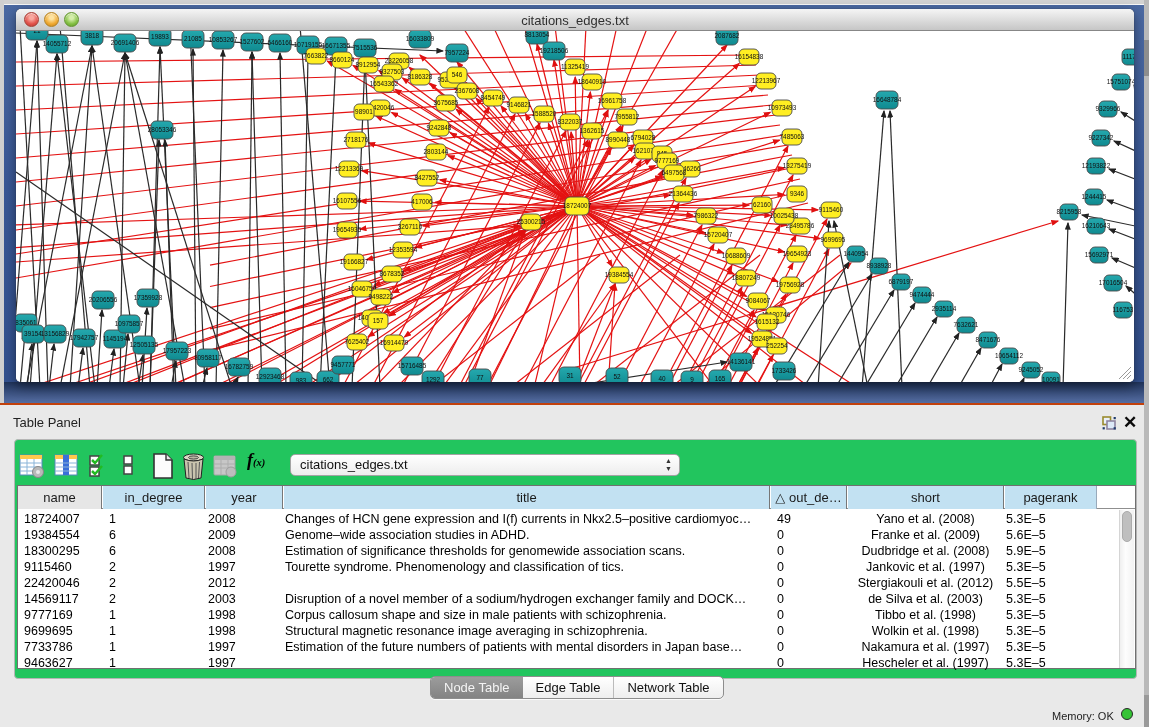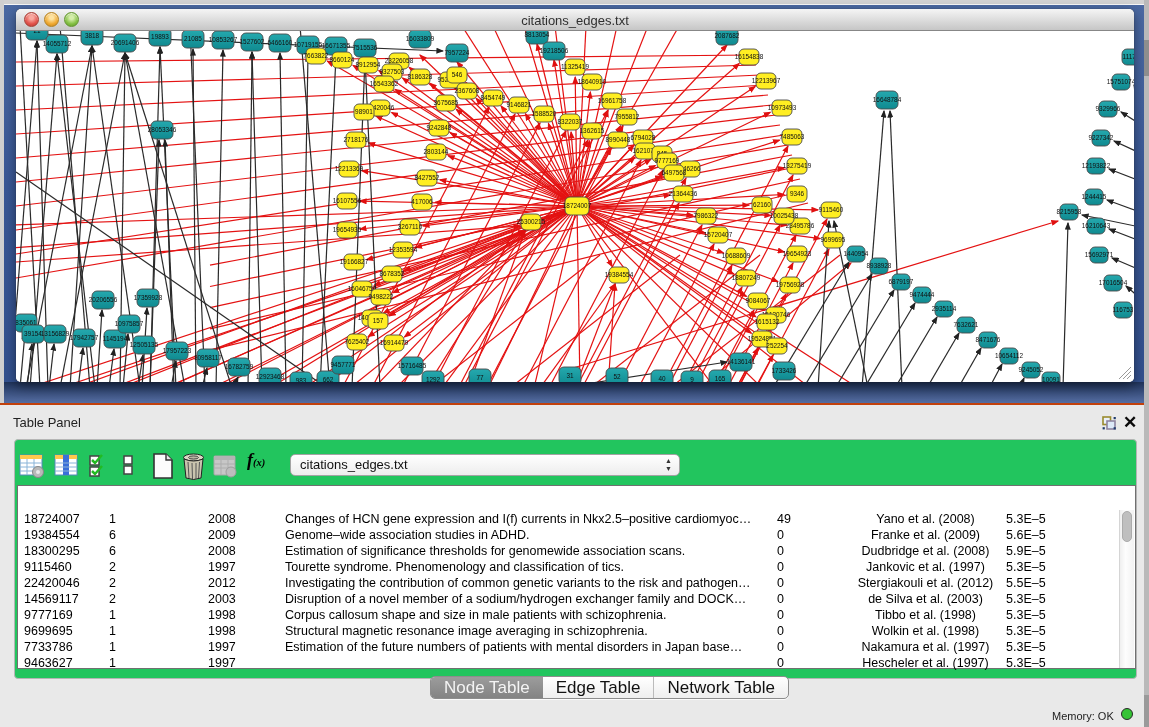--- a/index.html
+++ b/index.html
@@ -35,21 +35,21 @@
 .c1 {left:6px;width:80px;}
 .c2 {left:91px;width:95px;}
 .c3 {left:190px;width:75px;}
 .c4 {left:267px;width:484px;}
 .c5 {left:759px;width:70px;}
 .c6 {left:829px;width:157px;text-align:center;}
 .c7 {left:988px;width:92px;}
 #vscroll {position:absolute;right:1px;top:24px;width:15px;height:158px;background:linear-gradient(90deg,#efefef,#fdfdfd 40%,#f2f2f2);border-left:1px solid #d5d5d5;}
 #vthumb {position:absolute;left:2px;top:1px;width:10px;height:31px;background:#bfbfbf;border:1px solid #ababab;border-radius:5px;}
 #tabs {position:absolute;left:430px;top:271px;height:23px;display:flex;border:1px solid #8d8d8d;border-radius:5px;overflow:hidden;background:linear-gradient(#fff,#eee);box-shadow:0 1px 0 rgba(255,255,255,.8);}
-.tab {height:23px;line-height:22px;font-size:17px;padding:0 13px;color:#111;}
+.tab {height:23px;line-height:22px;font-size:13px;padding:0 13px;color:#111;}
 .tab.sel {background:linear-gradient(#9c9c9c,#818181);color:#f4f4f4;}
 .tsep {width:1px;height:23px;background:#bbb;}
 #mem {position:absolute;left:1052px;top:710px;font-size:11px;color:#222;}
 #memdot {position:absolute;left:1121px;top:708px;width:12px;height:12px;border-radius:50%;background:#35c435;border:1.5px solid #2a2a2a;}
 </style></head>
 <body>
 <div id="stage">
 <div id="blue"></div>
 <div id="band"></div>
 <div id="topstrip"></div>
@@ -667,20 +667,29 @@
             <line x1="1" y1="11" x2="22" y2="11"></line>
             <line x1="1" y1="15" x2="22" y2="15"></line>
             <line x1="8" y1="7" x2="8" y2="22"></line>
             <line x1="15" y1="7" x2="15" y2="22"></line>
           </g>
       <circle cx="18" cy="19" r="5" fill="#bdbdbd" stroke="#9d9d9d"></circle>
     </svg>
     <div class="ticon" style="left:232px;top:10px;font-family:'Liberation Serif',serif;font-style:italic;"><span style="font-size:18px;font-weight:bold;">f</span><span style="font-size:10.5px;font-weight:bold;">(x)</span></div>
     <div id="combo">citations_edges.txt<div class="arr">▲<br>▼</div></div>
     <div id="tbl">
+      <div id="thead">
+        <span style="left:0;width:84px;background:#e6e6e6;">name</span>
+        <span style="left:85px;width:102px;">in_degree</span>
+        <span style="left:188px;width:77px;">year</span>
+        <span style="left:266px;width:486px;">title</span>
+        <span style="left:753px;width:76px;">△ out_de…</span>
+        <span style="left:830px;width:156px;">short</span>
+        <span style="left:987px;width:92px;border-right:1px solid #9ab;">pagerank</span>
+      </div>
       <div id="tbody">
 <div class="tr">
               <span class="c1">18724007</span>
               <span class="c2">1</span>
               <span class="c3">2008</span>
               <span class="c4">Changes of HCN gene expression and I(f) currents in Nkx2.5–positive cardiomyoc…</span>
               <span class="c5">49</span>
               <span class="c6">Yano et al. (2008)</span>
               <span class="c7">5.3E–5</span>
             </div>
@@ -708,21 +717,20 @@
               <span class="c3">1997</span>
               <span class="c4">Tourette syndrome. Phenomenology and classification of tics.</span>
               <span class="c5">0</span>
               <span class="c6">Jankovic et al. (1997)</span>
               <span class="c7">5.3E–5</span>
             </div>
 <div class="tr">
               <span class="c1">22420046</span>
               <span class="c2">2</span>
               <span class="c3">2012</span>
-              <span class="c4">Investigating the contribution of common genetic variants to the risk and pathogen…</span>
               <span class="c5">0</span>
               <span class="c6">Stergiakouli et al. (2012)</span>
               <span class="c7">5.5E–5</span>
             </div>
 <div class="tr">
               <span class="c1">14569117</span>
               <span class="c2">2</span>
               <span class="c3">2003</span>
               <span class="c4">Disruption of a novel member of a sodium/hydrogen exchanger family and DOCK…</span>
               <span class="c5">0</span>

